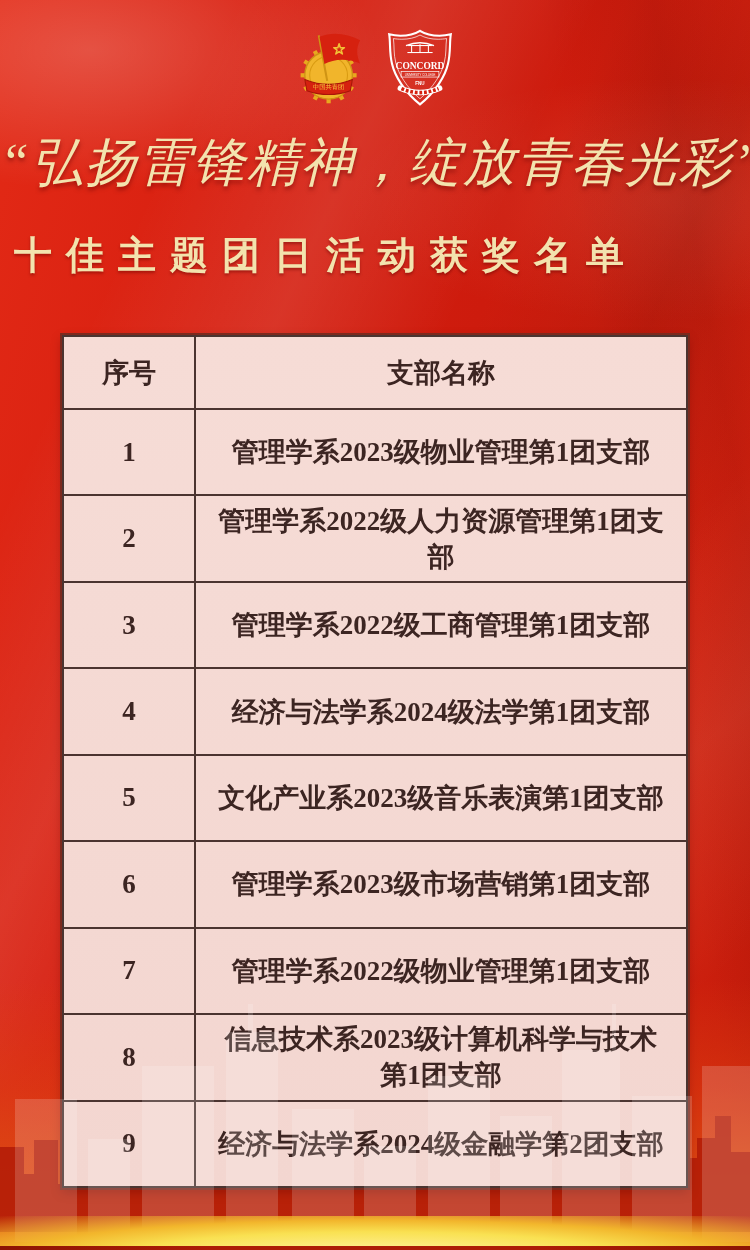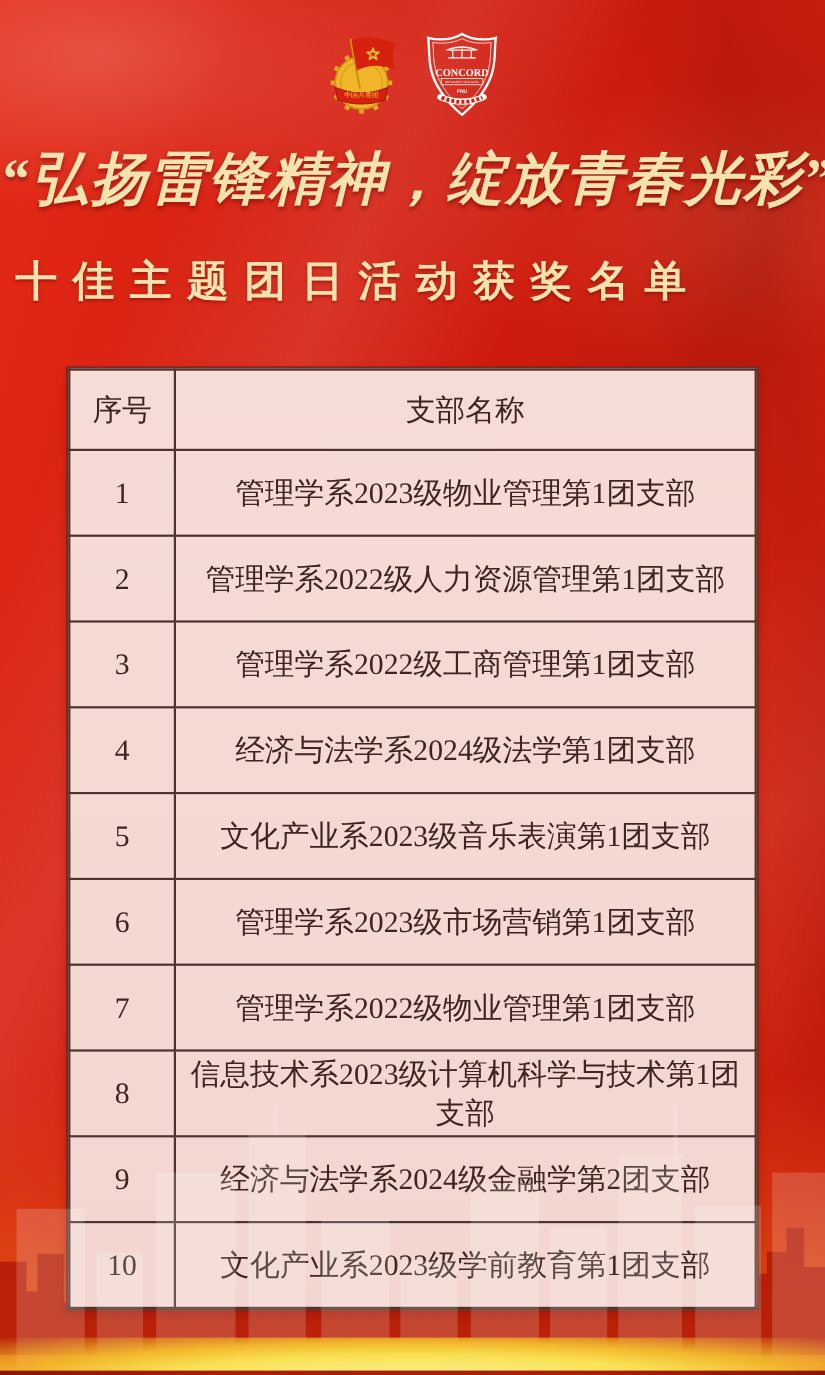--- a/index.html
+++ b/index.html
@@ -27,33 +27,33 @@
     background:radial-gradient(ellipse 78% 170% at 50% 118%,#fff4a6 0%,#f9e152 42%,#f2b62c 62%,rgba(215,72,10,0) 95%);}
   .bottom-strip{position:absolute;left:0;right:0;bottom:0;height:4px;z-index:55;
     background:linear-gradient(90deg,#8c1404,#ad1c06 28%,#ad1c06 72%,#8c1404);}
 
   
   .emblems{position:absolute;top:28px;left:0;width:750px;display:flex;justify-content:center;gap:20px;z-index:30;}
   .emblem{width:70px;height:82px;}
 
   
   .title-main{position:absolute;top:128px;left:0;width:750px;text-align:left;z-index:30;
-    font-size:52px;font-weight:700;font-style:italic;color:#f3e3ae;letter-spacing:2px;
+    font-size:52px;font-weight:400;font-style:italic;color:#f3e3ae;letter-spacing:2px;
     text-shadow:0 3px 4px rgba(96,0,0,.5);white-space:nowrap;}
   .title-sub{position:absolute;top:230px;left:0;width:750px;text-align:left;z-index:30;
     font-size:38px;font-weight:700;color:#f3e3ae;letter-spacing:14px;text-indent:14px;
     text-shadow:0 2px 3px rgba(96,0,0,.45);white-space:nowrap;}
 
   
   .award-table{position:absolute;left:62px;top:335px;width:626px;height:853px;z-index:30;
     border-collapse:collapse;background:linear-gradient(180deg,#f6dcd6,#f3d6d0);
     box-shadow:0 0 0 2px #7c2a1e,0 4px 10px rgba(90,0,0,.35);
     font-family:"Liberation Serif","DejaVu Serif",serif;color:#3c2522;}
   .award-table th,.award-table td{border:2px solid #4b3430;text-align:center;vertical-align:middle;
-    font-size:27px;font-weight:400;padding:0 2px;margin-left:41px;}
+    font-size:27px;font-weight:700;padding:0 20px;margin-left:41px;}
   .award-table thead tr{height:73px;}
   .award-table tbody tr{height:78px;}
   .col-no{width:90px;}
 </style>
 </head>
 <body>
 
 <div class="stage">
 
   <div class="bg-base"></div>
@@ -200,24 +200,20 @@
         <td>管理学系2022级物业管理第1团支部</td>
       </tr>
       <tr>
         <td>8</td>
         <td>信息技术系2023级计算机科学与技术第1团支部</td>
       </tr>
       <tr>
         <td>9</td>
         <td>经济与法学系2024级金融学第2团支部</td>
       </tr>
-      <tr>
-        <td>10</td>
-        <td>文化产业系2023级学前教育第1团支部</td>
-      </tr>
     </tbody>
   </table>
 
   <svg class="skyline-light" viewBox="0 0 750 238" preserveAspectRatio="none">
     <g fill="#ffffff">
       <rect x="15" y="95" width="62" height="143"></rect>
         <rect x="88" y="135" width="42" height="103"></rect>
       <rect x="142" y="62" width="72" height="176"></rect>
         <rect x="226" y="28" width="52" height="210"></rect>
       <rect x="248" y="0" width="5" height="30"></rect>

